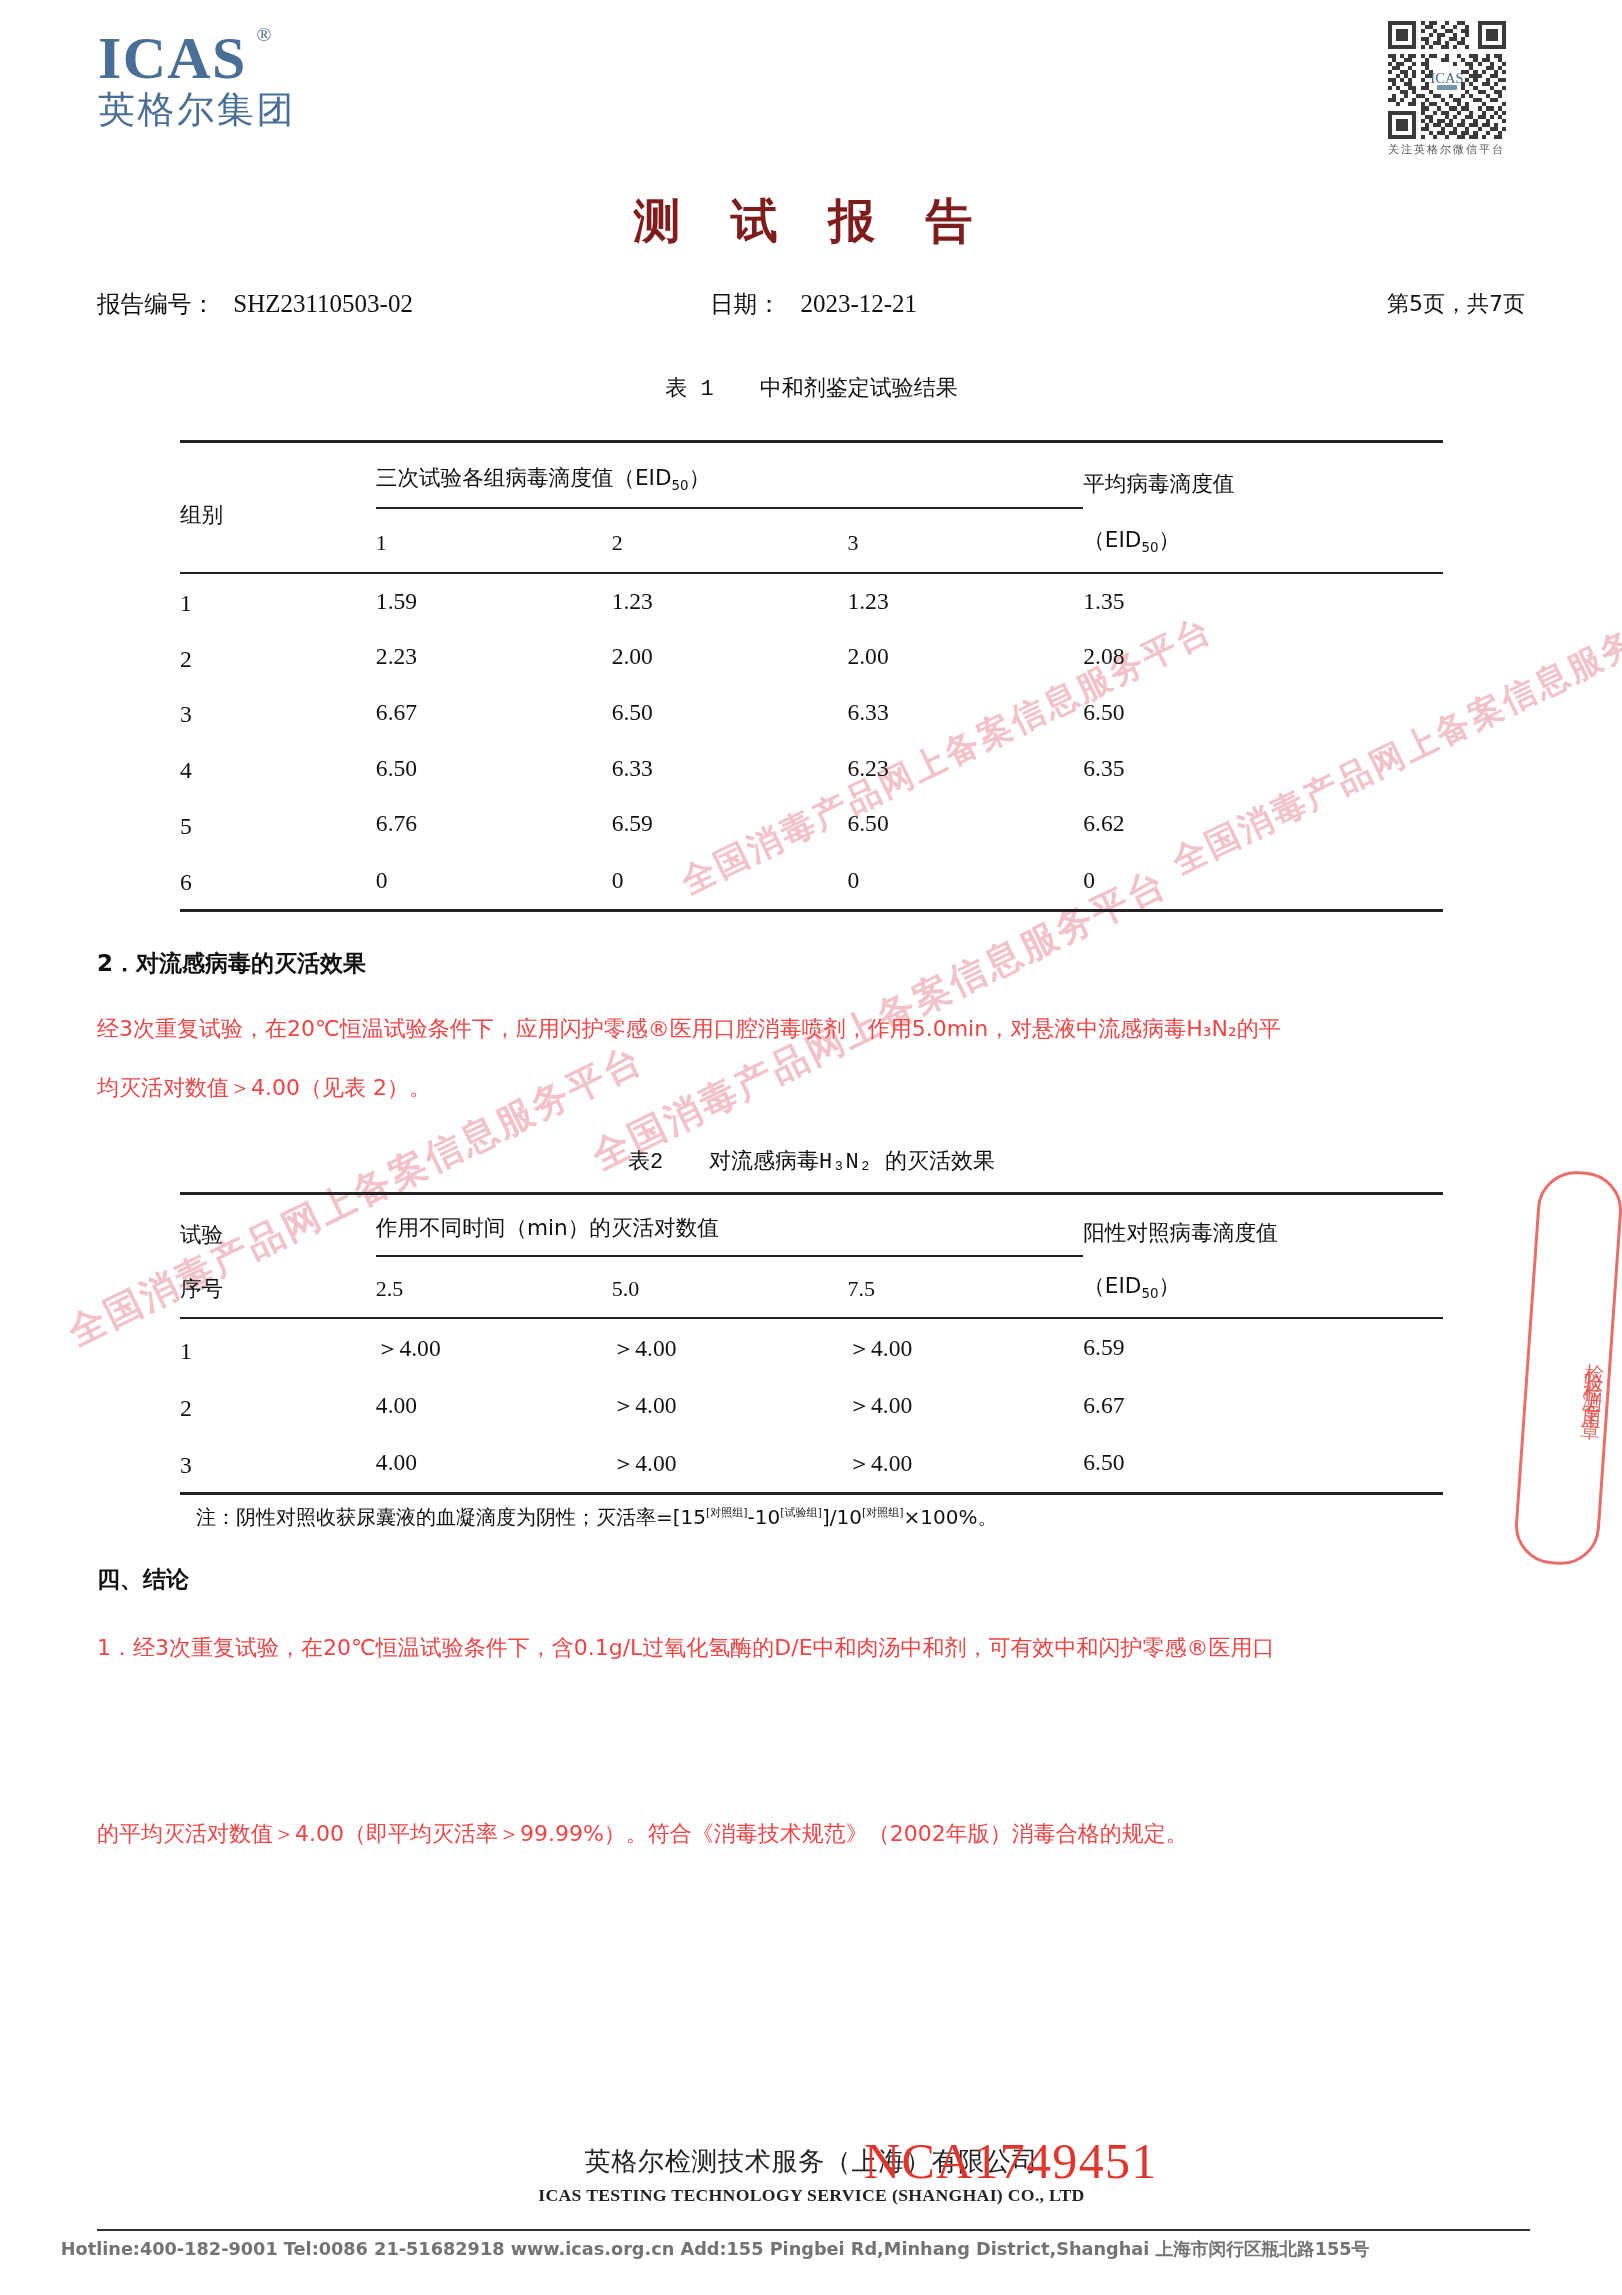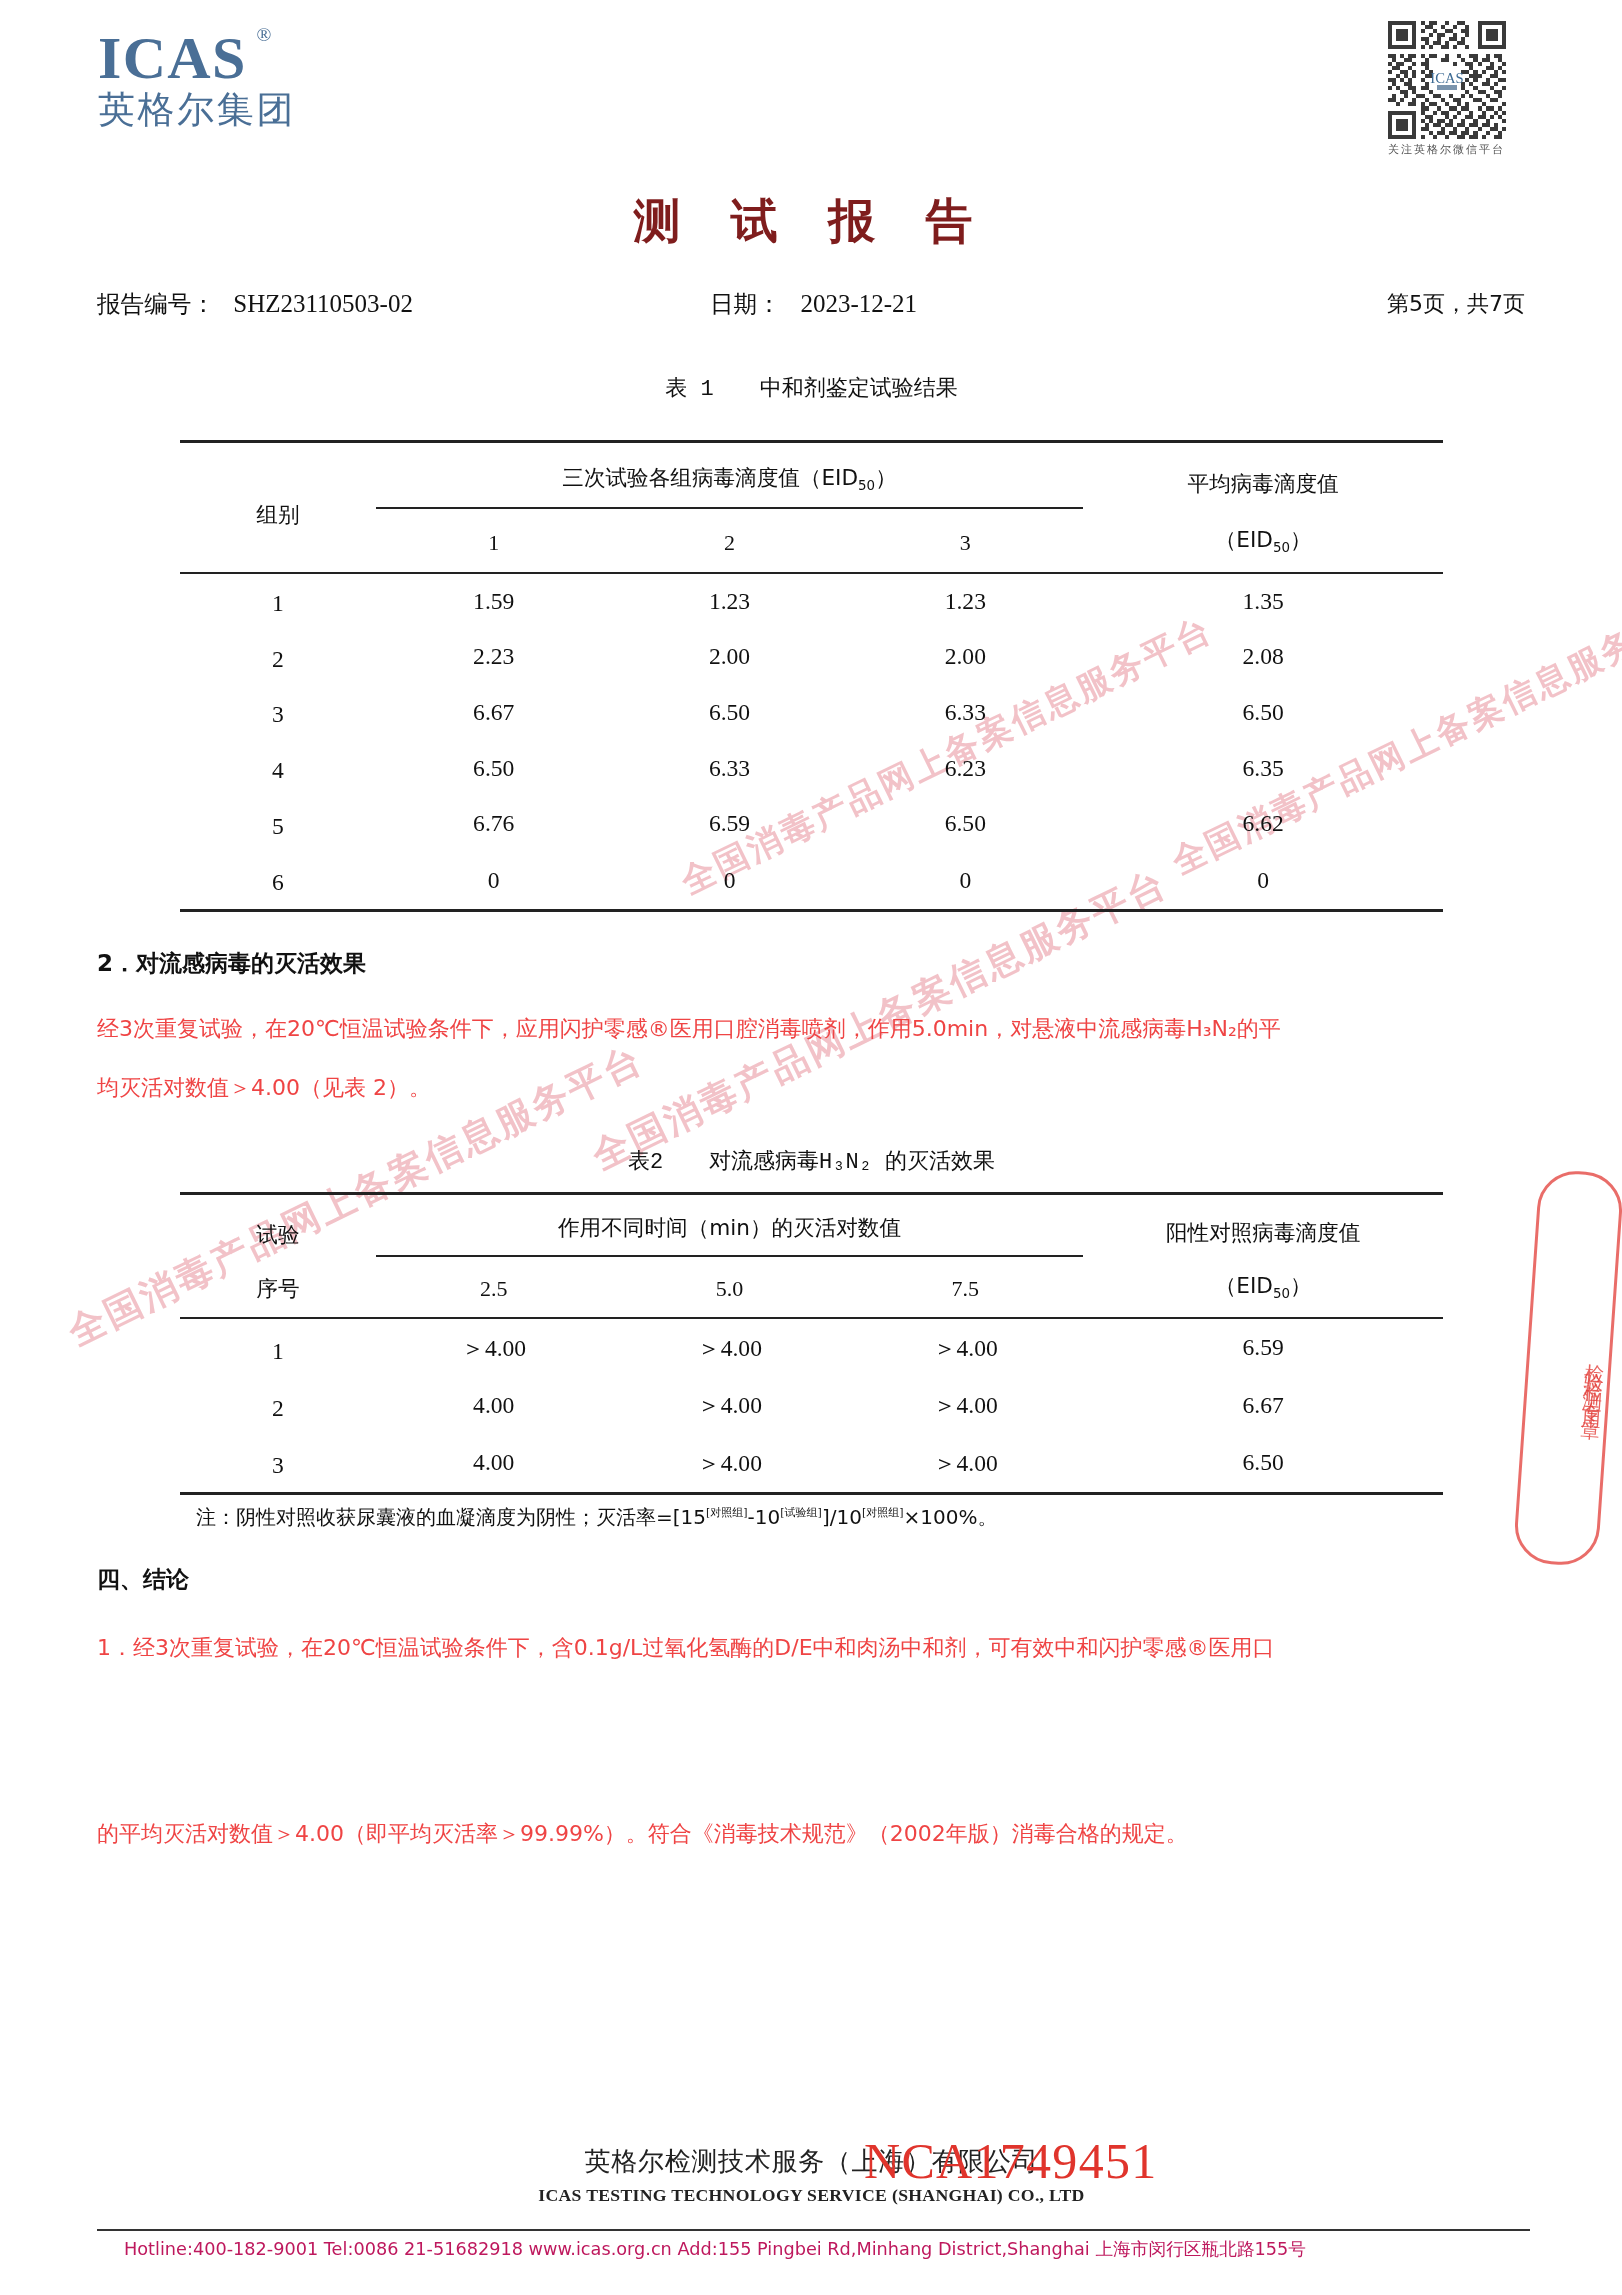--- a/index.html
+++ b/index.html
@@ -51,21 +51,21 @@
 
   
   .tbl-cap {
     text-align:center; font-family:Liberation Mono, monospace;
     font-size:22px; color:#111;
   }
   .tbl-cap .gap { display:inline-block; width:46px; }
 
   
   .tbl { border-collapse:collapse; width:1263px; margin:0 auto; }
-  .tbl td, .tbl th { text-align:center; font-weight:400; padding:0; }
+  .tbl td, .tbl th { font-weight:400; padding:0; }
   .rule-top td { border-top:3.3px solid #222; }
   .rule-mid td { border-top:2px solid #222; }
   .rule-bot td { border-bottom:3.3px solid #222; }
   .grp-rule { border-bottom:2px solid #222; }
 
   .hdr-cn { font-family:"DejaVu Sans", sans-serif; font-size:21.6px; line-height:1.25; }
   .hdr-num { font-family:"Liberation Serif", serif; font-size:22px; }
   .cell { font-family:"Liberation Serif", serif; font-size:23.6px; }
   sub { font-size:0.62em; }
   sup { font-size:0.62em; }
@@ -98,21 +98,21 @@
     font-family:"Liberation Serif", serif; font-weight:700; font-size:17.7px; color:#222; letter-spacing:0.3px;
   }
   .f-nca {
     position:absolute; left:864px; top:1px;
     font-family:"Liberation Serif", serif; font-size:50px; letter-spacing:1.3px;
     color:#e0342c; font-weight:400;
   }
   .f-rule { position:absolute; left:97px; top:98px; width:1433px; border-top:2.6px solid #333; }
   .f-contact {
     position:absolute; left:0; top:106px; width:1430px; text-align:center;
-    font-family:"DejaVu Sans", sans-serif; font-weight:400; font-size:17.7px; color:#be185d;
+    font-family:"DejaVu Sans", sans-serif; font-weight:700; font-size:17.7px; color:#737373;
   }
 
   
   .wm {
     position:absolute; color:rgba(232,150,160,0.58);
     font-family:"DejaVu Sans", sans-serif; font-size:37px; font-weight:700;
     white-space:nowrap; transform:rotate(-26deg); pointer-events:none;
     letter-spacing:2.6px;
   }
   .seal {

